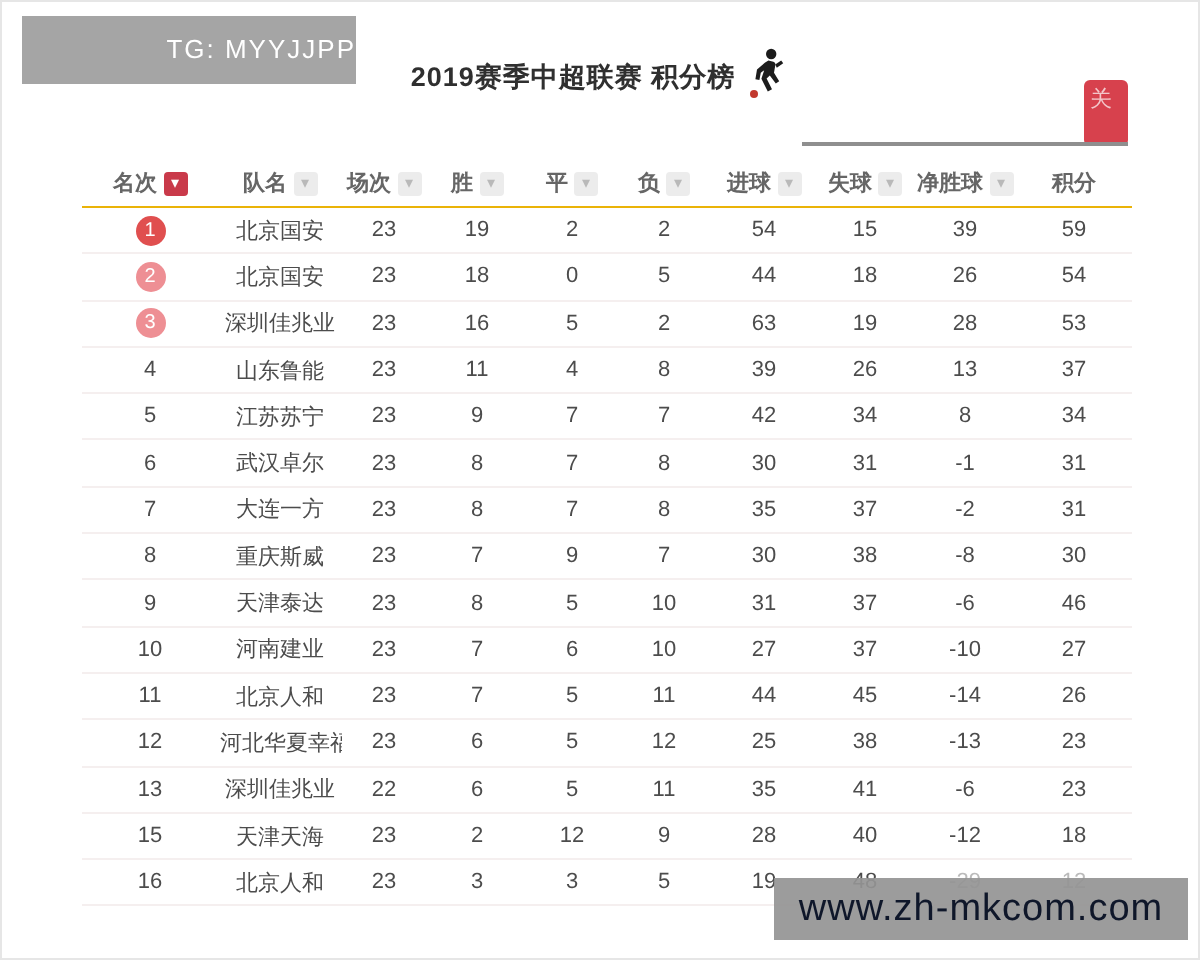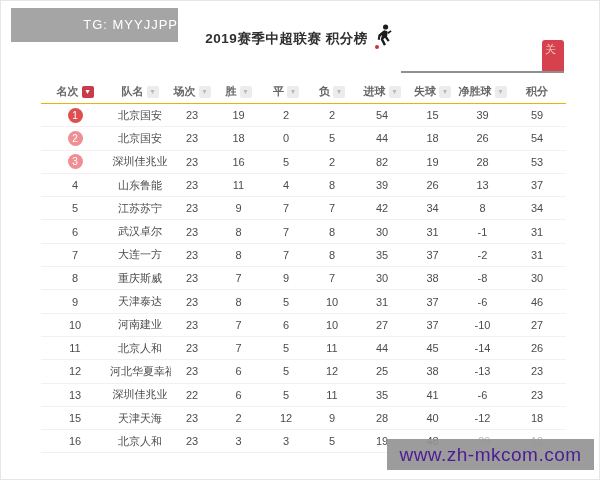--- a/index.html
+++ b/index.html
@@ -52,21 +52,21 @@
   .badge{
     display:inline-block;width:15px;height:15px;border-radius:50%;
     color:#fff;font-size:10px;line-height:15px;text-align:center;
   }
   .badge-1{background:#e04f4f;}
   .badge-23{background:#ee8f94;}
   .faded{color:#bbbbbb;}
   
   .watermark{
     position:absolute;left:386px;top:438px;width:207px;height:31px;
-    background:rgba(148,148,148,.92);color:#4c1d95;
+    background:rgba(148,148,148,.92);color:#0f172a;
     font-size:19px;line-height:31px;text-align:center;letter-spacing:.5px;
   }
 </style>
 </head>
 <body>
 
 <div class="page">
 
   <div class="tg-badge">TG: MYYJJPP</div>
 
@@ -139,21 +139,21 @@
           <td>26</td>
           <td>54</td>
         </tr>
         <tr>
           <td><span class="badge badge-23">3</span></td>
           <td>深圳佳兆业</td>
           <td>23</td>
           <td>16</td>
           <td>5</td>
           <td>2</td>
-          <td>82</td>
+          <td>63</td>
           <td>19</td>
           <td>28</td>
           <td>53</td>
         </tr>
         <tr>
           <td>4</td>
           <td>山东鲁能</td>
           <td>23</td>
           <td>11</td>
           <td>4</td>

